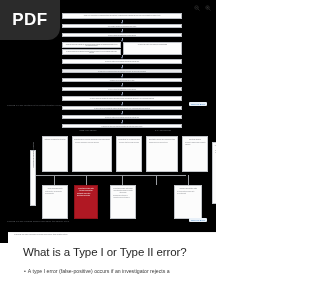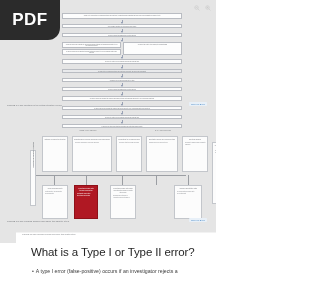--- a/index.html
+++ b/index.html
@@ -3,21 +3,21 @@
 <meta charset="utf-8">
 <style>
   html,body{margin:0;padding:0;}
   body{
     width:216px;height:287px;
     background:#ffffff;
     font-family:"Liberation Sans", sans-serif;
     overflow:hidden;
     position:relative;
   }
-  .page{position:relative;width:216px;height:243px;background:#e5e5e5;}
+  .page{position:relative;width:216px;height:243px;background:#000000;}
 
   
   .pdf-badge{
     position:absolute;left:0;top:0;width:60px;height:40px;
     background:#2b2b2b;border-bottom-right-radius:12px;
     display:flex;align-items:center;justify-content:center;
     z-index:20;
   }
   .pdf-badge span{
     color:#fff;font-weight:bold;font-size:17px;letter-spacing:0.5px;
@@ -95,21 +95,21 @@
     box-sizing:border-box;
   }
   .fc2 .vrail span{
     display:block;font-size:1.3px;color:#7a7d82;
     transform:rotate(-90deg);white-space:nowrap;
     transform-origin:center;margin-top:14px;
   }
 
   
   .slide{
-    position:absolute;left:16px;top:232px;width:216px;height:55px;background:#fff;
+    position:absolute;left:8px;top:232px;width:216px;height:55px;background:#fff;
   }
   .slide-h{
     position:absolute;left:15px;top:14px;
     font-size:11.5px;color:#262626;font-weight:400;letter-spacing:-0.1px;
   }
   .slide-b{
     position:absolute;left:16px;top:36px;width:190px;
     font-size:5.2px;color:#3c3c3c;line-height:7px;
   }
   .slide-b .bullet{margin-right:2px;}

